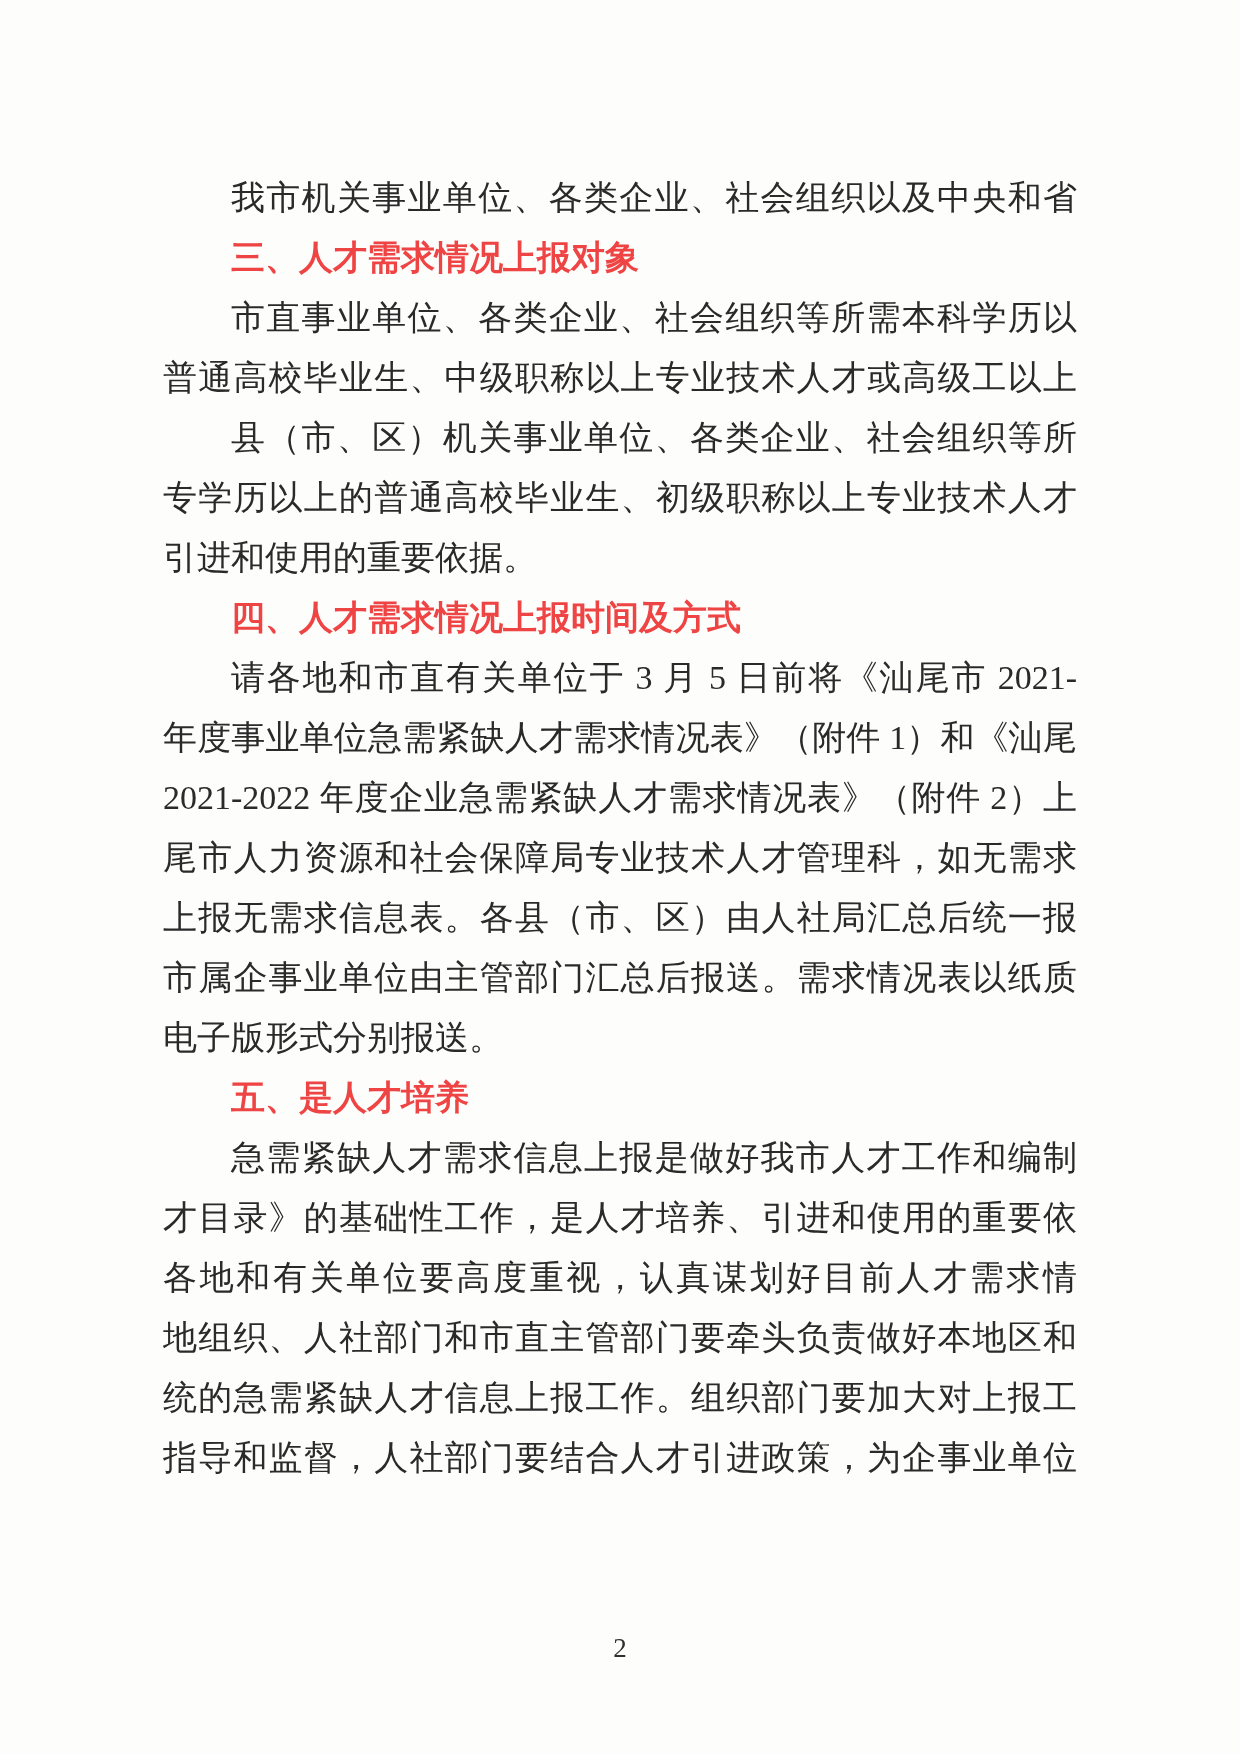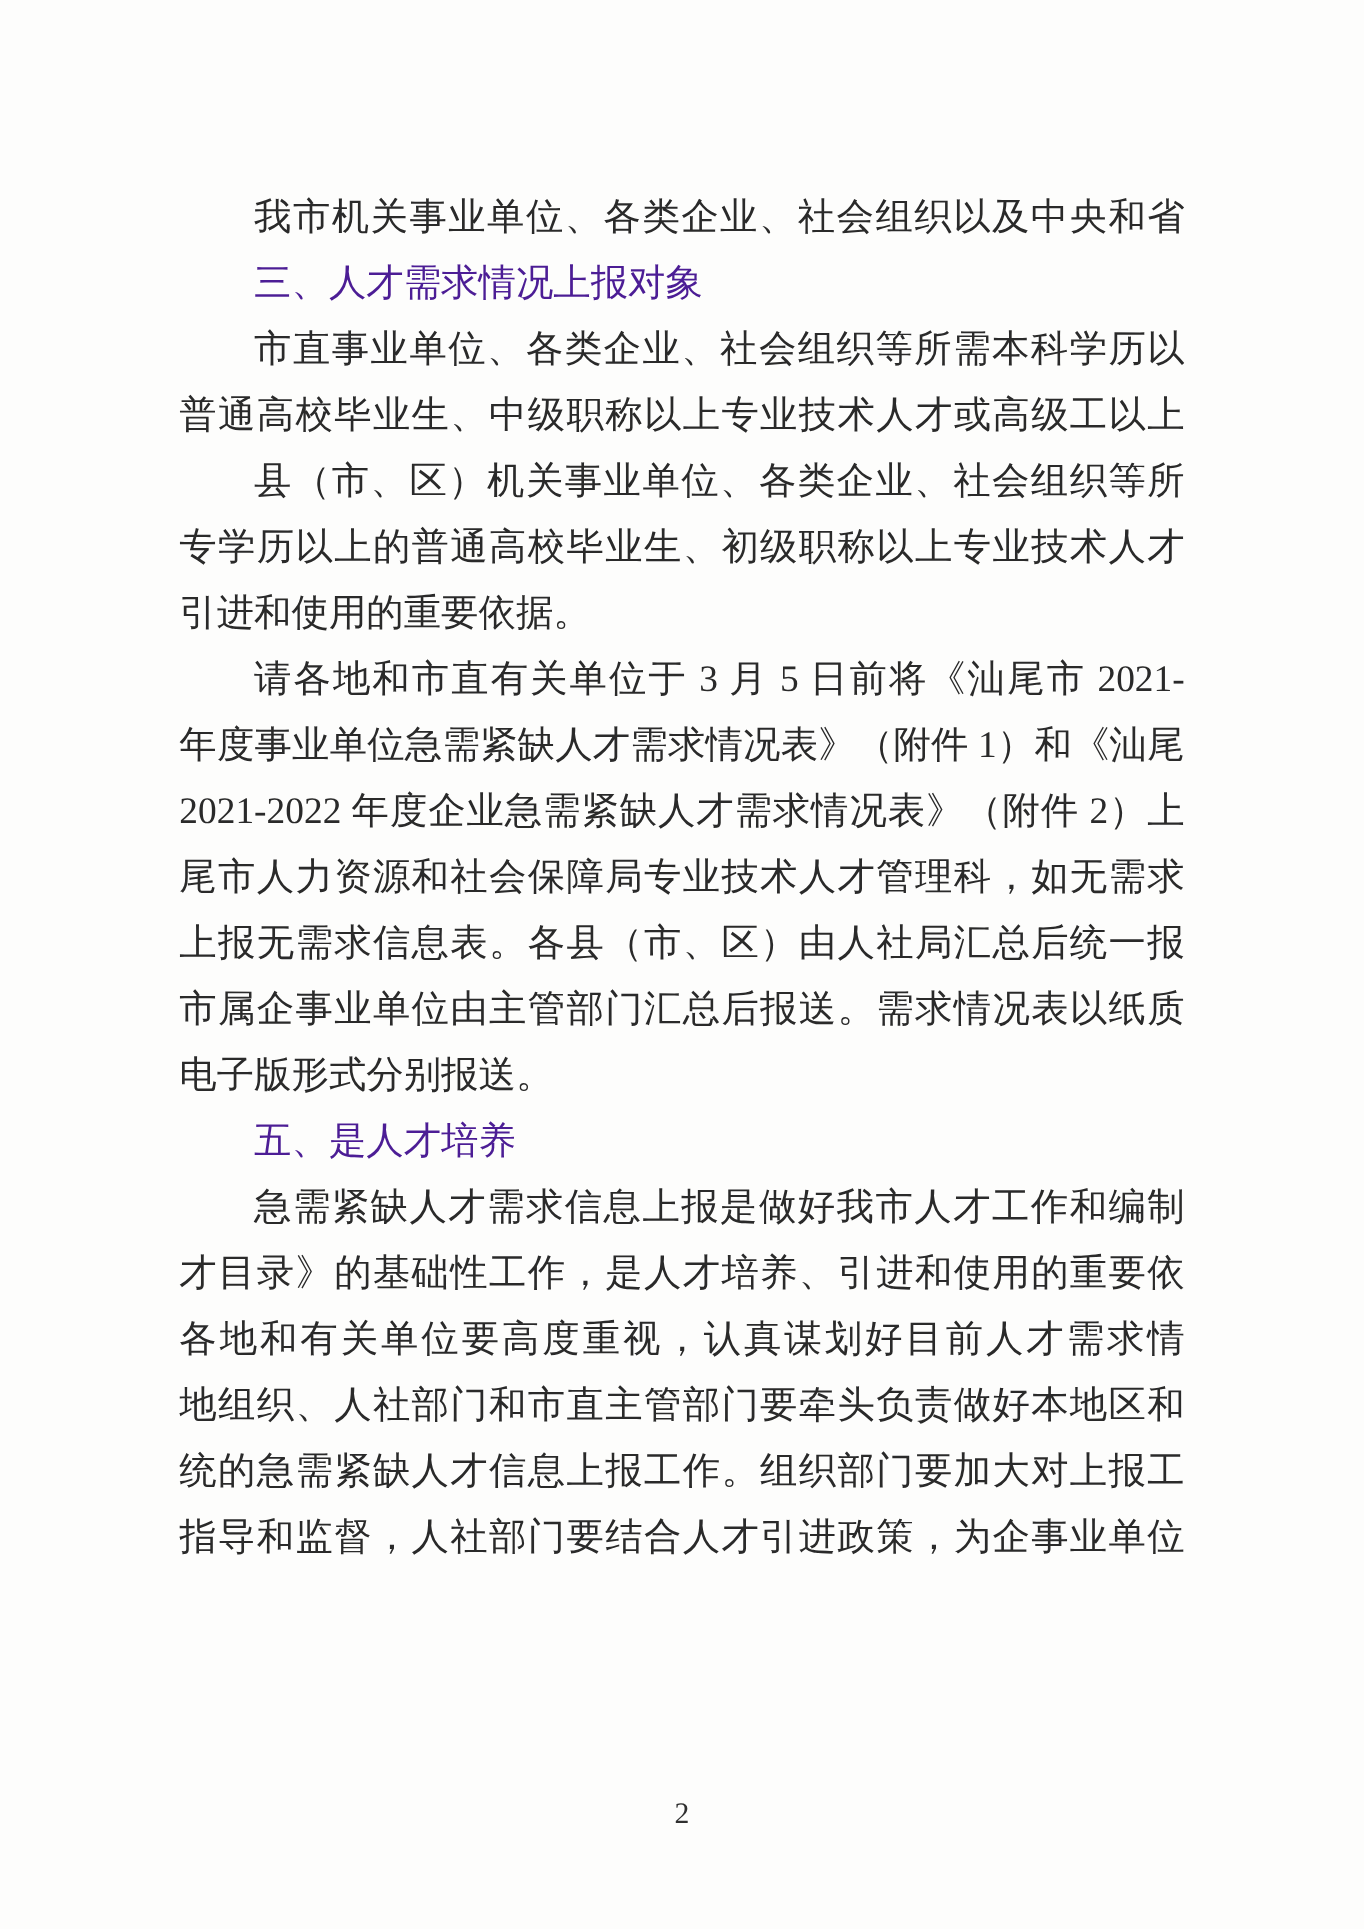--- a/index.html
+++ b/index.html
@@ -32,22 +32,22 @@
     overflow: hidden;
     white-space: normal;
   }
   .line.fill {
     text-align-last: justify;
   }
   .line.indent {
     text-indent: 68px;
   }
   .line.heading {
-    font-weight: normal;
-    color: #4c1d95;
+    font-weight: bold;
+    color: #ef4444;
   }
   .page-number {
     position: absolute;
     top: 1630px;
     left: 0;
     width: 100%;
     text-align: center;
     font-size: 27px;
     line-height: 36px;
     color: #2f2f2f;
@@ -58,20 +58,21 @@
 
 <div class="page">
   <div class="content">
       <div class="line body indent fill">我市机关事业单位、各类企业、社会组织以及中央和省驻汕</div>
       <div class="line heading indent">三、人才需求情况上报对象</div>
       <div class="line body indent fill">市直事业单位、各类企业、社会组织等所需本科学历以上的</div>
       <div class="line body fill">普通高校毕业生、中级职称以上专业技术人才或高级工以上高技</div>
       <div class="line body indent fill">县（市、区）机关事业单位、各类企业、社会组织等所需大</div>
       <div class="line body fill">专学历以上的普通高校毕业生、初级职称以上专业技术人才或高</div>
       <div class="line body">引进和使用的重要依据。</div>
+      <div class="line heading indent">四、人才需求情况上报时间及方式</div>
       <div class="line body indent fill">请各地和市直有关单位于 3 月 5 日前将《汕尾市 2021-2022</div>
       <div class="line body fill">年度事业单位急需紧缺人才需求情况表》（附件 1）和《汕尾市</div>
       <div class="line body fill">2021-2022 年度企业急需紧缺人才需求情况表》（附件 2）上报汕</div>
       <div class="line body fill">尾市人力资源和社会保障局专业技术人才管理科，如无需求也要</div>
       <div class="line body fill">上报无需求信息表。各县（市、区）由人社局汇总后统一报送；</div>
       <div class="line body fill">市属企事业单位由主管部门汇总后报送。需求情况表以纸质版和</div>
       <div class="line body">电子版形式分别报送。</div>
       <div class="line heading indent">五、是人才培养</div>
       <div class="line body indent fill">急需紧缺人才需求信息上报是做好我市人才工作和编制《人</div>
       <div class="line body fill">才目录》的基础性工作，是人才培养、引进和使用的重要依据，</div>

